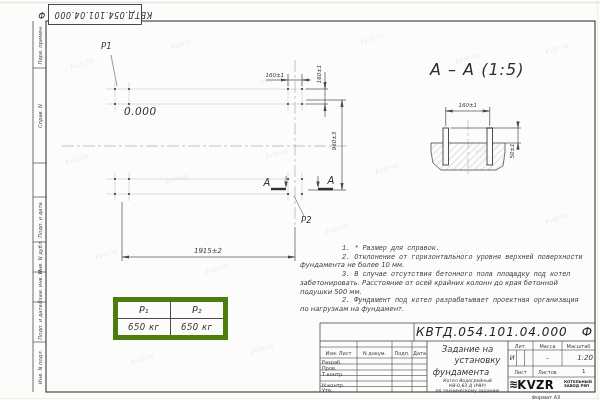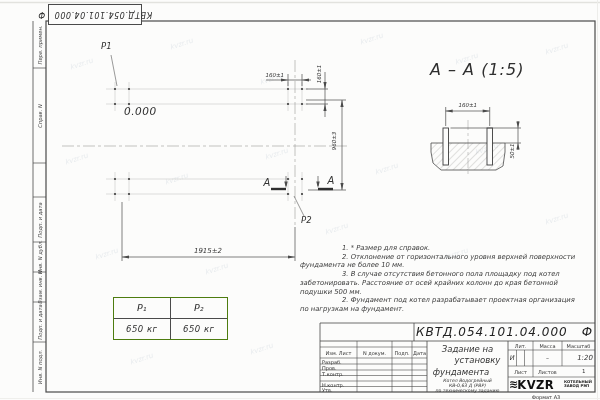--- a/index.html
+++ b/index.html
@@ -5,32 +5,32 @@
   html,body{margin:0;padding:0;background:#fff;}
   #sheet{position:relative;width:600px;height:400px;background:#fcfcfb;overflow:hidden;
          font-family:"DejaVu Sans",sans-serif;color:#333;}
   .abs{position:absolute;white-space:nowrap;}
   .d{font-style:italic;color:#2f2f2f;}
   .vlabel{position:absolute;transform:translate(-50%,-50%) rotate(-90deg);
           font-size:5.2px;color:#444;white-space:nowrap;font-style:italic;}
   .t{position:absolute;color:#333;white-space:nowrap;font-size:5px;}
   .tc{text-align:center;}
   .note{font-style:italic;font-size:6.8px;line-height:8.7px;color:#3a3a3a;white-space:nowrap;}
-  .ind{padding-left:42px;}
+  .ind{padding-left:42px;font-family:Liberation Mono, monospace;}
   .wm{position:absolute;font-size:7px;color:rgba(110,135,160,0.15);
       transform:rotate(-18deg);font-style:italic;}
   #stamp{position:absolute;left:48px;top:4px;width:92px;height:19px;background:#fcfcfb;
          border:0.8px solid #4a4a4a;transform:rotate(180deg);
          display:flex;align-items:center;justify-content:center;gap:9px;
          font-size:8px;font-style:italic;color:#2f2f2f;letter-spacing:0.5px;}
   #tb-number{position:absolute;left:415px;top:324px;width:179px;height:16px;
          display:flex;align-items:center;justify-content:center;gap:14px;
          font-size:12px;font-style:italic;color:#222;letter-spacing:1px;}
   #load-table{position:absolute;left:113px;top:297px;width:115px;height:43px;
-         border:1px solid #4d7c0f;box-sizing:border-box;display:grid;
+         border:5px solid #4d7c0f;box-sizing:border-box;display:grid;
          grid-template-columns:1fr 1fr;grid-template-rows:1fr 1fr;}
   #load-table>div{display:flex;align-items:center;justify-content:center;
          font-style:italic;color:#2f2f2f;}
   .lt-h{font-size:9.5px;border-bottom:0.9px solid #4a4a4a;}
   .lt-v{font-size:8.5px;letter-spacing:0.5px;}
   .cl{border-right:0.9px solid #4a4a4a;}
   #notes{position:absolute;left:300px;top:244px;}
   #logo{position:absolute;left:509px;top:377.5px;height:14px;display:flex;
         align-items:center;color:#101010;}
   #logo .wave{font-size:11px;font-weight:700;letter-spacing:-1px;}

